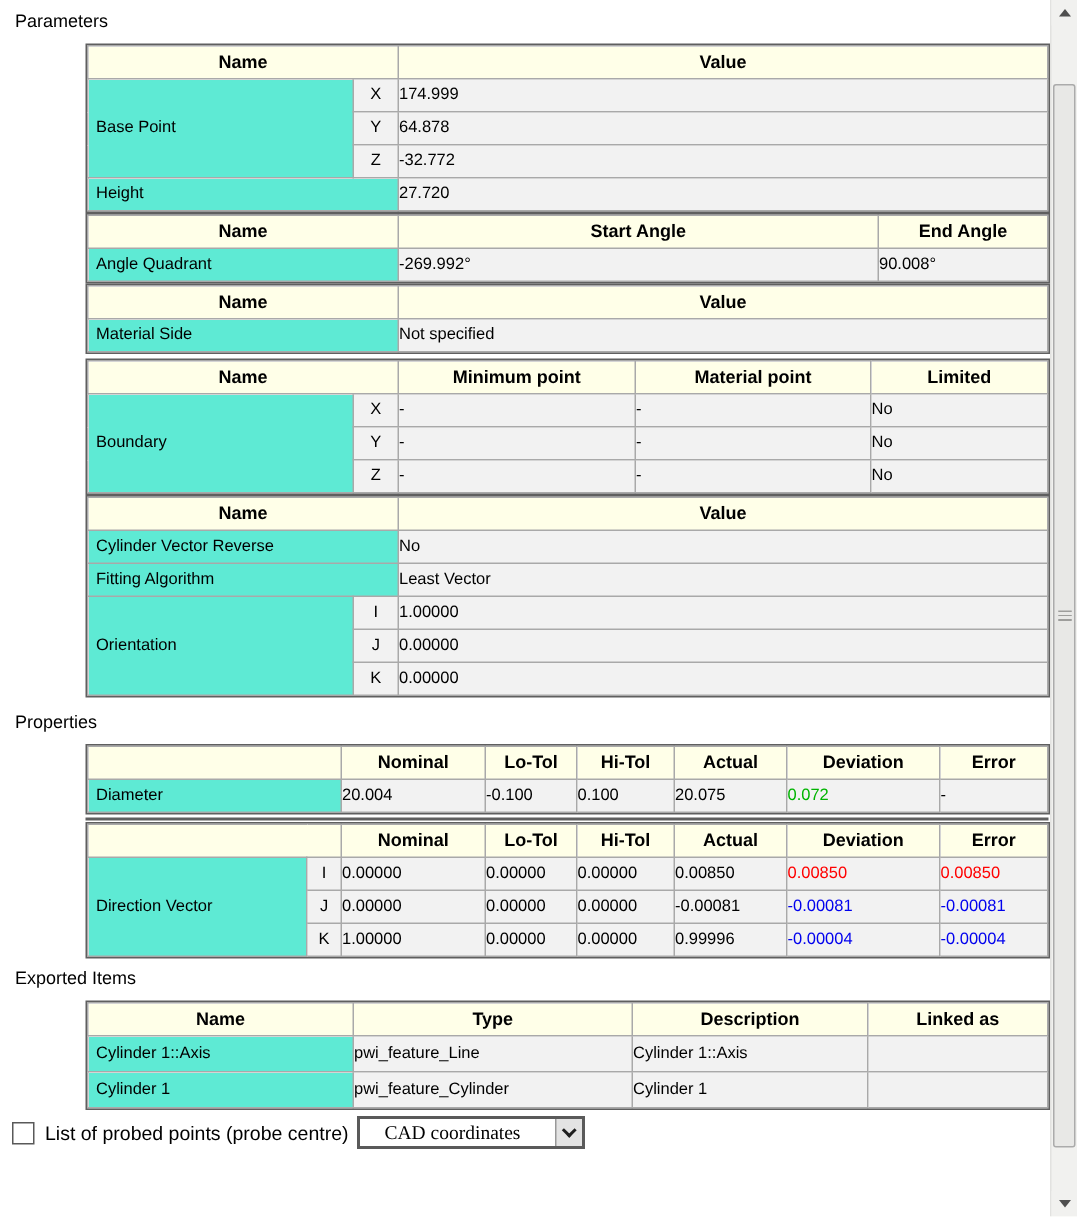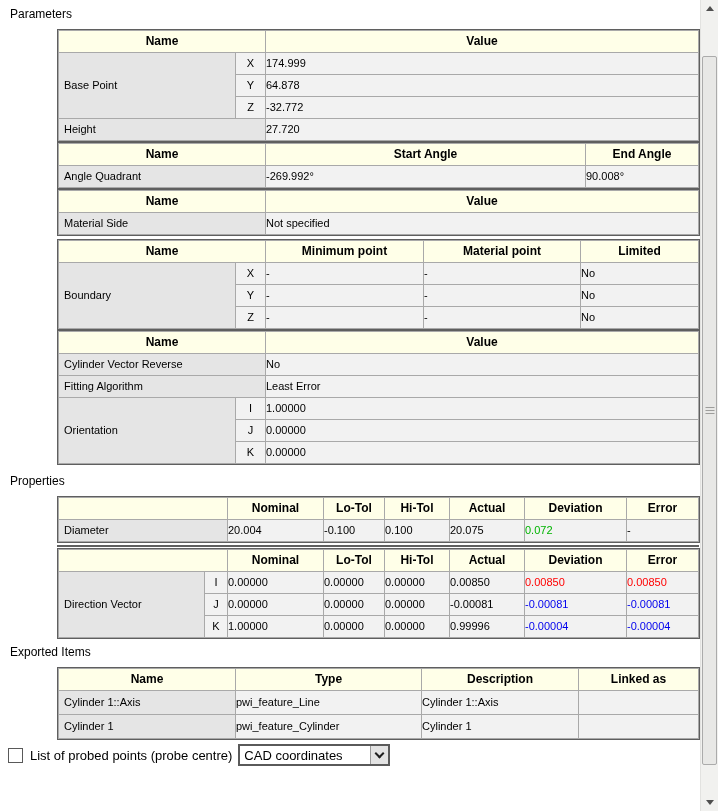--- a/index.html
+++ b/index.html
@@ -16,39 +16,39 @@
     border-collapse:collapse; table-layout:fixed; width:640px;
     margin-left:58px; margin-bottom:2px; outline:1px solid #5f5f5f;
     background:#fff;
   }
   .tbl th, .tbl td {
     border:1px solid #a9a9a9; overflow:hidden; white-space:nowrap;
     height:21px; line-height:21px; padding:0;
   }
   .tbl th { background:#ffffe8; font-size:12px; font-weight:bold; text-align:center; }
   .tbl td { font-size:11px; }
-  .tbl td.lbl { background:#e5e5e5; text-align:left; padding-left:5px; }
+  .tbl td.lbl { background:#5eead4; text-align:left; padding-left:5px; }
   .tbl td.sub { background:#f2f2f2; text-align:center; }
   .tbl td.val { background:#f2f2f2; text-align:left; padding-right:4px; }
   .tbl.gap5 { margin-top:5px; }
   .tbl.gap4 { margin-top:4px; }
   .tbl.gap3 { margin-top:3px; }
   .tbl.exported td { height:23px; line-height:23px; }
 
   .footer { margin:5px 0 0 8px; display:flex; align-items:center; }
   .checkbox {
     width:13px; height:13px; border:1px solid #595959; background:#fff;
     flex:0 0 auto;
   }
   .footer-label { margin-left:7px; font-size:13px; }
   .combo {
     margin-left:6px; width:152px; height:22px; box-sizing:border-box;
     border:2px solid #5a5a5a; background:#fff; display:flex; align-items:center;
   }
-  .combo-text { flex:1; padding-left:4px; font-size:13px; overflow:hidden; white-space:nowrap; }
+  .combo-text { flex:1; padding-left:16px; font-size:13px; overflow:hidden; white-space:nowrap;font-family:Liberation Serif, serif; }
   .combo-btn {
     width:17px; height:100%; background:#e3e3e3; border-left:1px solid #999;
     display:flex; align-items:center; justify-content:center; flex:0 0 auto;
   }
   .chevron {
     width:5px; height:5px; border-right:2px solid #1f1f1f; border-bottom:2px solid #1f1f1f;
     transform:rotate(45deg); margin-top:-3px;
   }
 
   .scrollbar {
@@ -194,21 +194,21 @@
         <tr>
       <th colspan="2">Name</th>
       <th>Value</th>
     </tr>
     <tr>
       <td class="lbl" colspan="2">Cylinder Vector Reverse</td>
       <td class="val">No</td>
     </tr>
     <tr>
       <td class="lbl" colspan="2">Fitting Algorithm</td>
-      <td class="val">Least Error</td>
+      <td class="val">Least Vector</td>
     </tr>
     <tr>
       <td class="lbl" rowspan="3">Orientation</td>
       <td class="sub">I</td>
       <td class="val">1.00000</td>
     </tr>
     <tr>
       <td class="sub">J</td>
       <td class="val">0.00000</td>
     </tr>

